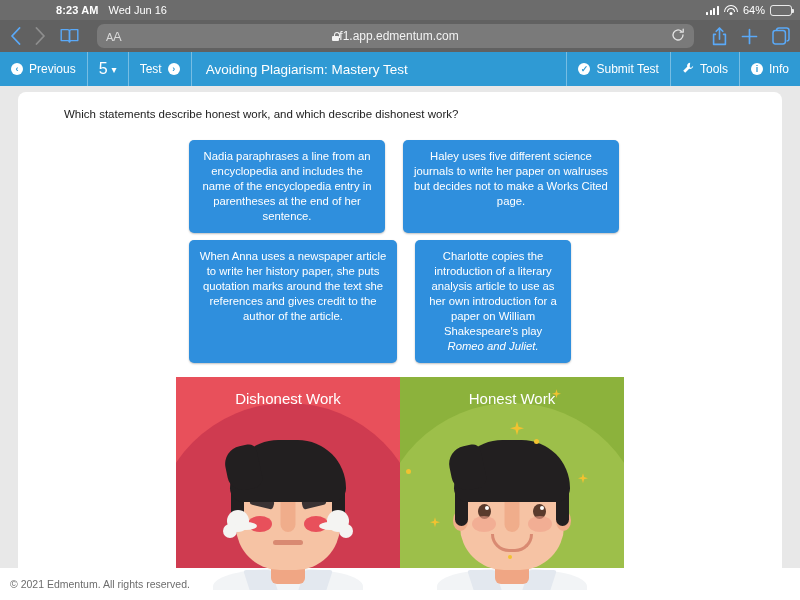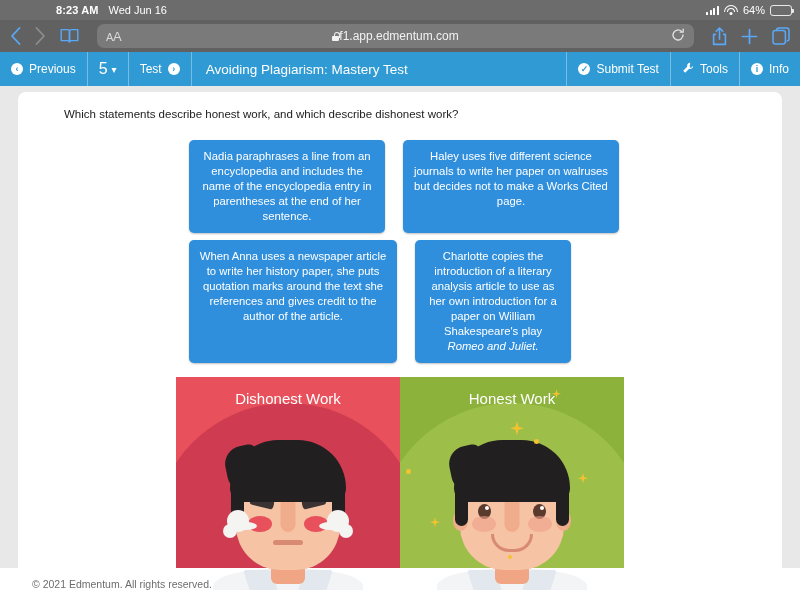--- a/index.html
+++ b/index.html
@@ -242,21 +242,21 @@
     width: 14px; height: 14px;
     clip-path: polygon(50% 0%, 61% 39%, 100% 50%, 61% 61%, 50% 100%, 39% 61%, 0% 50%, 39% 39%);
   }
   .spark.dot { width: 5px; height: 5px; border-radius: 50%; }
 
   
   .footer {
     position: absolute; left: 0; right: 0; bottom: 0;
     height: 32px; background: #ffffff;
     display: flex; align-items: center;
-    padding-left: 32px;
+    padding-left: 10px;
     font-size: 10.5px; color: #6d6d6d;
   }
 </style>
 </head>
 <body>
 
 <div class="statusbar">
   <div class="sb-left">
     <span class="sb-time">8:23 AM</span>
     <span class="sb-date">Wed Jun 16</span>

